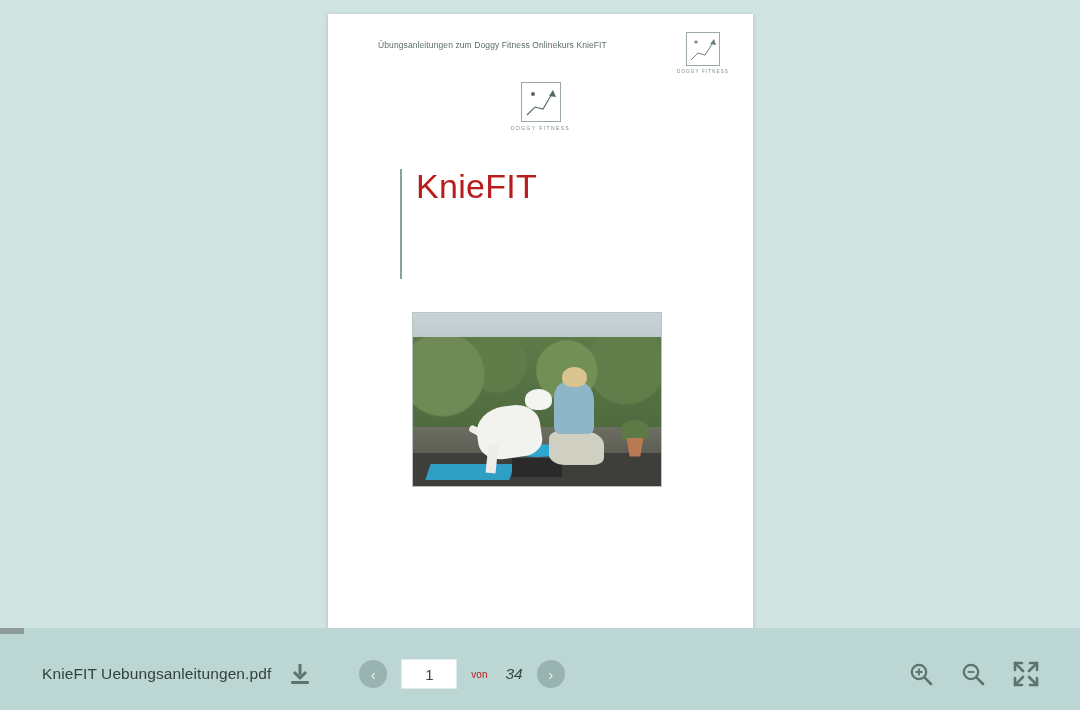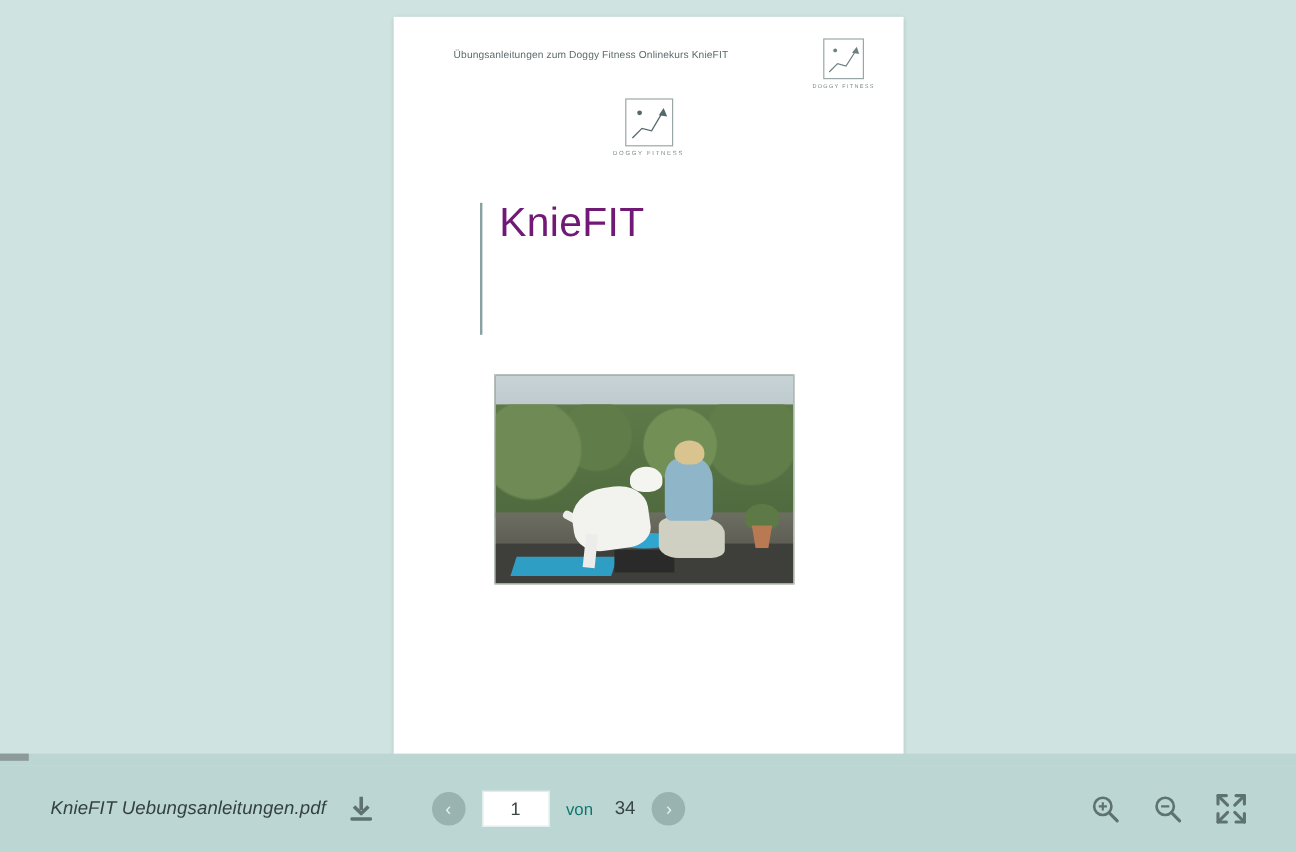--- a/index.html
+++ b/index.html
@@ -70,21 +70,21 @@
   .title-block {
     position: absolute;
     left: 72px; top: 155px;
     width: 300px;
     padding-left: 14px;
     border-left: 2px solid #8aa1a1;
     height: 110px;
   }
   .doc-title {
     font-size: 34px;
-    color: #701a75;
+    color: #b91c1c;
     font-weight: normal;
     line-height: 1;
     letter-spacing: 0.3px;
     margin: 0;
   }
   .doc-sub {
     margin-top: 22px;
     font-size: 9.5px;
     color: #3f4a4a;
     letter-spacing: 0.2px;
@@ -215,21 +215,20 @@
     left: 0; top: 0;
     width: 24px; height: 6px;
     background: #8c9a99;
   }
 
   .file-name {
     margin-left: 42px;
     font-size: 15.5px;
     color: #33413f;
     letter-spacing: 0.1px;
-    font-style: italic;
   }
   .tb-icon {
     color: #5e7370;
     display: inline-flex;
     align-items: center;
     justify-content: center;
     cursor: pointer;
   }
   .download-btn { margin-left: 16px; }
   .nav-group {
@@ -253,27 +252,28 @@
     width: 56px; height: 30px;
     background: #ffffff;
     border: 1px solid #e2eceb;
     text-align: center;
     font-size: 15px;
     color: #3b4745;
     font-family: "Liberation Sans", sans-serif;
     outline: none;
   }
   .page-of {
-    font-size: 14px;
-    color: #0f766e;
+    font-size: 10px;
+    color: #b91c1c;
   }
   .page-total {
     font-size: 15.5px;
     color: #3a4645;
     margin-left: 4px;
+    font-style: italic;
   }
   .right-group {
     margin-left: auto;
     margin-right: 40px;
     display: flex;
     align-items: center;
     gap: 26px;
   }
 </style>
 </head>

